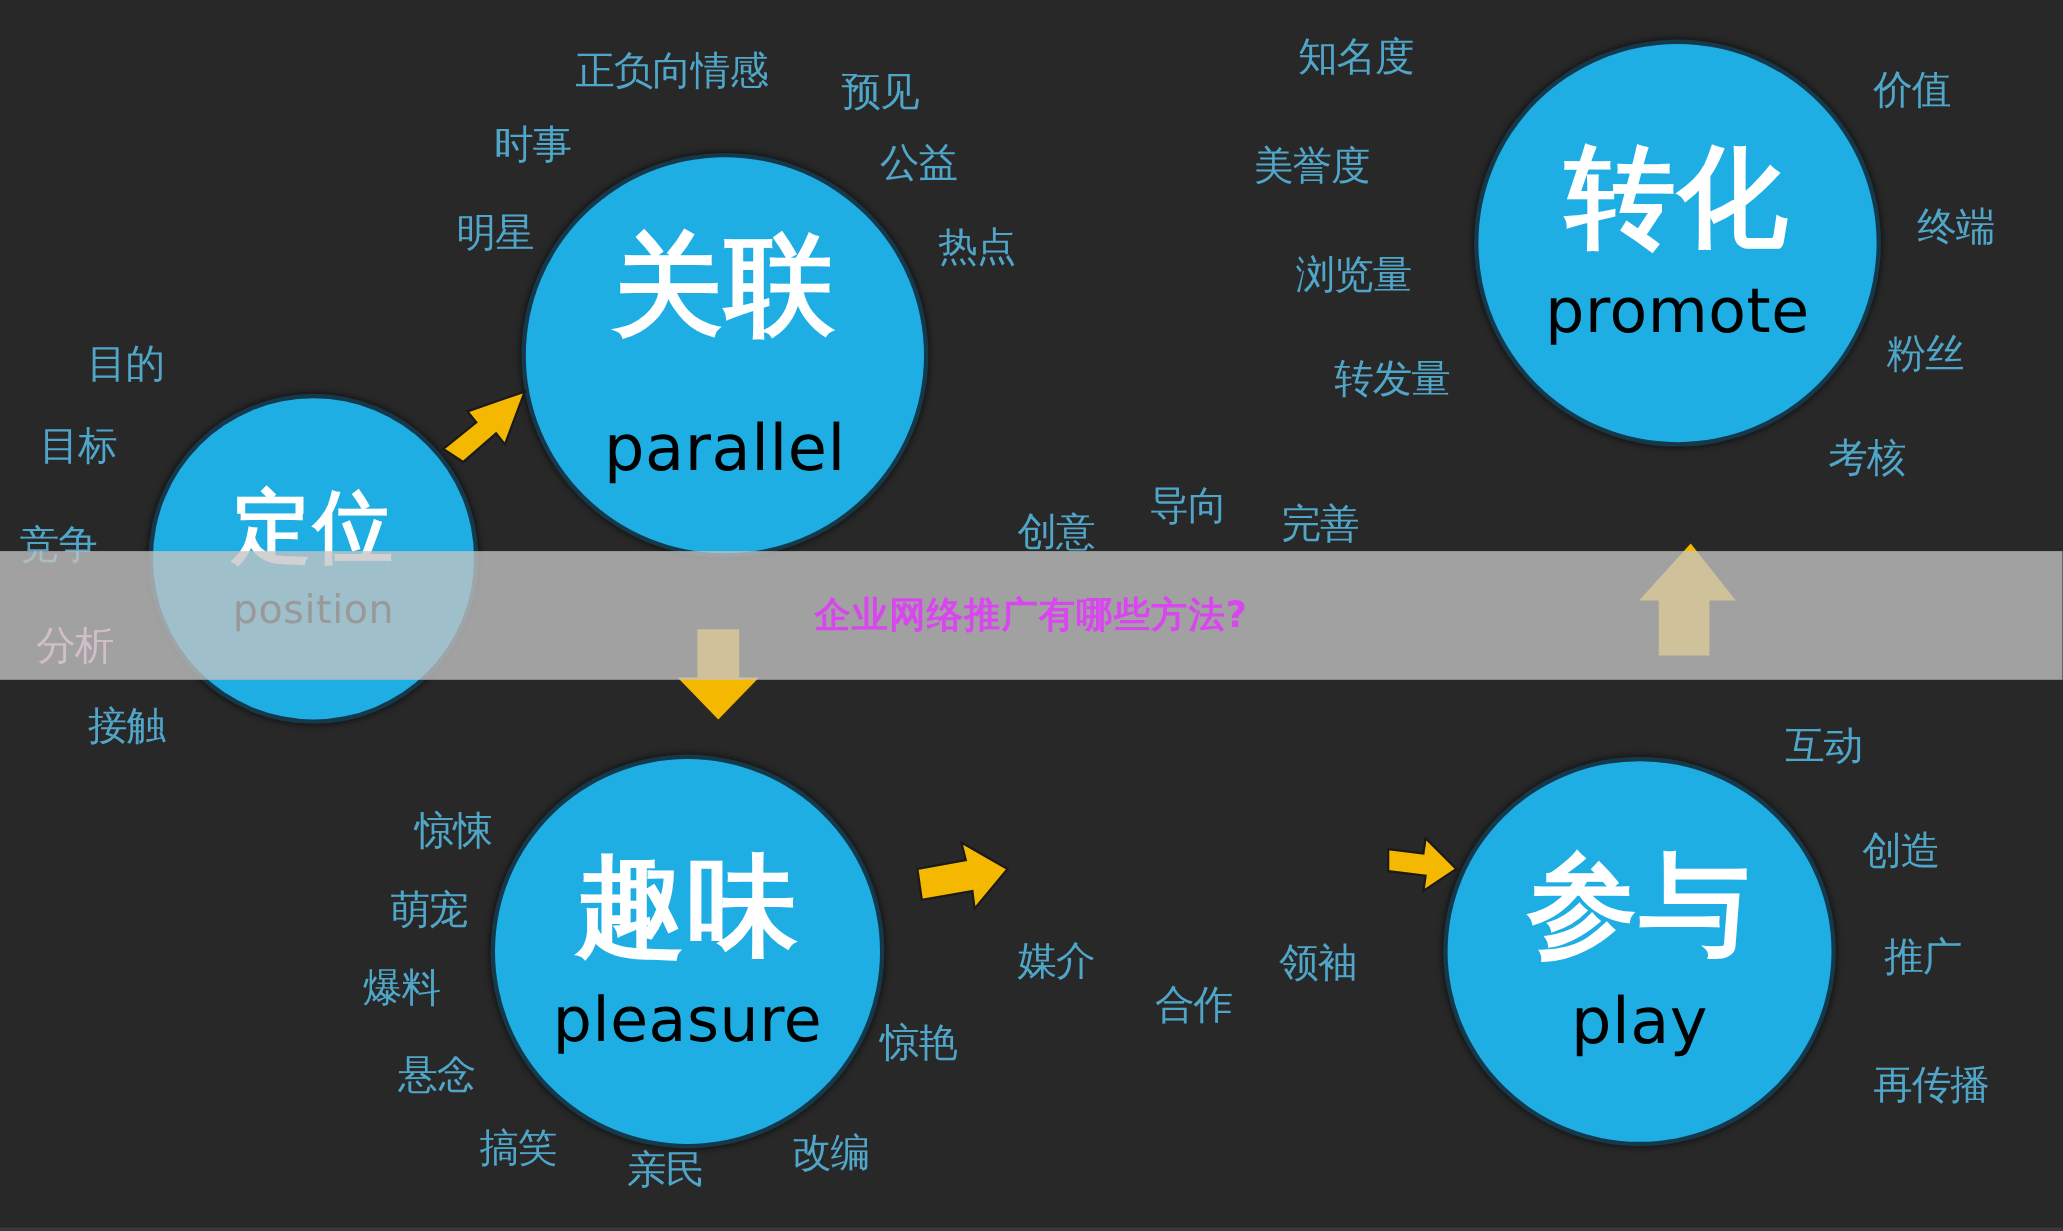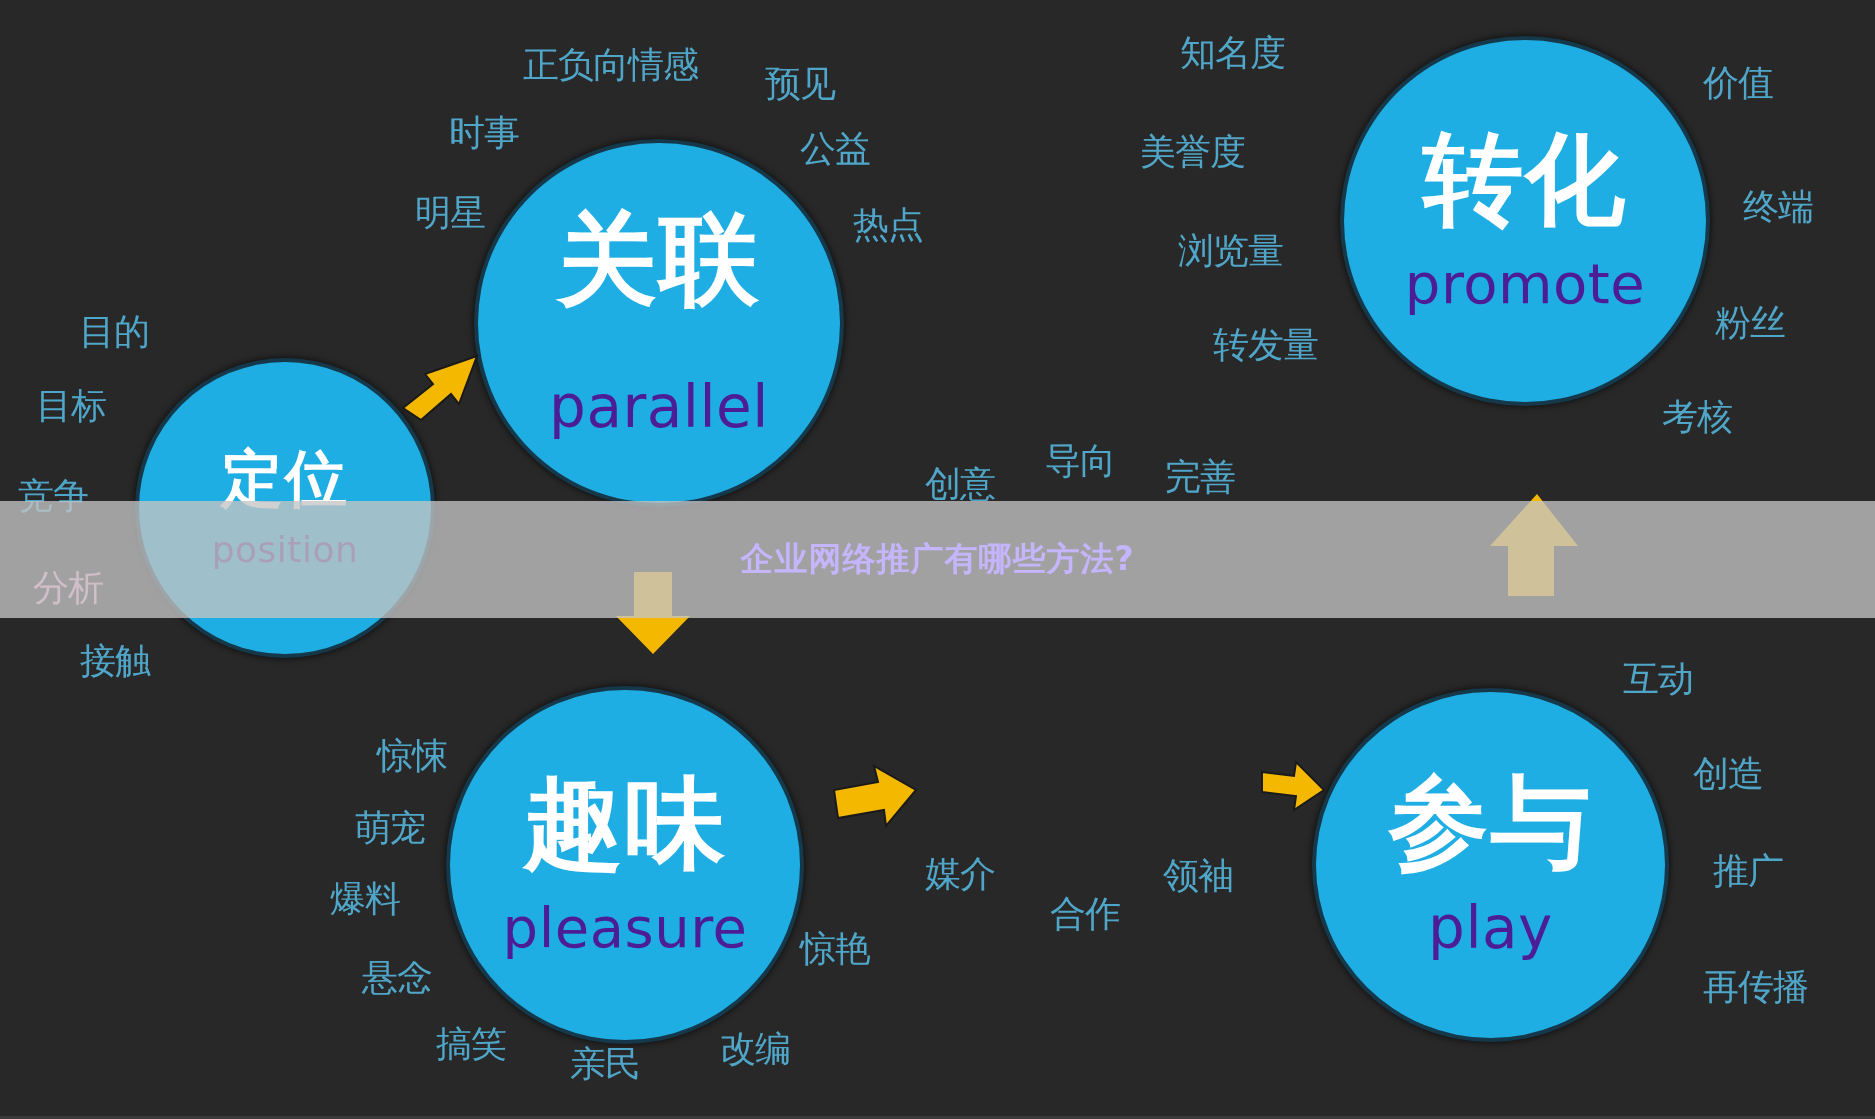--- a/index.html
+++ b/index.html
@@ -15,48 +15,48 @@
     background: #1faee3;
     box-shadow: 0 0 0 4px #15394a, 0 0 6px 5px rgba(0,0,0,0.6);
     display: flex; flex-direction: column; align-items: center; justify-content: center;
   }
   .bubble .zh {
     color: #ffffff; font-weight: bold; line-height: 1;
     font-family: "DejaVu Sans", sans-serif;
     letter-spacing: 2px;
   }
   .bubble .en {
-    color: #4c1d95; font-weight: normal; line-height: 1;
+    color: #000000; font-weight: normal; line-height: 1;
     font-family: "DejaVu Sans", sans-serif;
     margin-top: 26px; letter-spacing: 0.5px;
   }
   .kw {
     position: absolute; color: #4fa6c8; font-size: 36px; line-height: 1;
     font-family: "DejaVu Sans", sans-serif; white-space: nowrap;
     letter-spacing: -1px;
   }
   .arrow { position: absolute; }
   .band {
     position: absolute; left: 0; top: 501px; width: 1875px; height: 117px;
     background: rgba(196,196,196,0.78);
     display: flex; align-items: center; justify-content: center;
   }
   .band .title {
-    color: #c4b5fd; font-size: 33px; font-weight: bold;
+    color: #d946ef; font-size: 33px; font-weight: bold;
     font-family: "DejaVu Sans", sans-serif; letter-spacing: 1px;
   }
   .bottom-line { position: absolute; left: 0; top: 1116px; width: 1875px; height: 3px; background: #3a3a3a; }
 </style>
 </head>
 <body>
 
 <div class="canvas">
 
   <div class="bubble" style="left:139px; top:362px; width:292px; height:292px;">
-    <div class="zh" style="font-size:62px;">定位</div>
+    <div class="zh" style="font-size:72px;">定位</div>
     <div class="en" style="font-size:36px; margin-top:22px;">position</div>
   </div>
 
   <div class="bubble" style="left:478px; top:143px; width:362px; height:360px;gap:42px;">
     <div class="zh" style="font-size:100px;">关联</div>
     <div class="en" style="font-size:58px;">parallel</div>
   </div>
 
   <div class="bubble" style="left:450px; top:690px; width:350px; height:350px;">
     <div class="zh" style="font-size:100px;">趣味</div>

